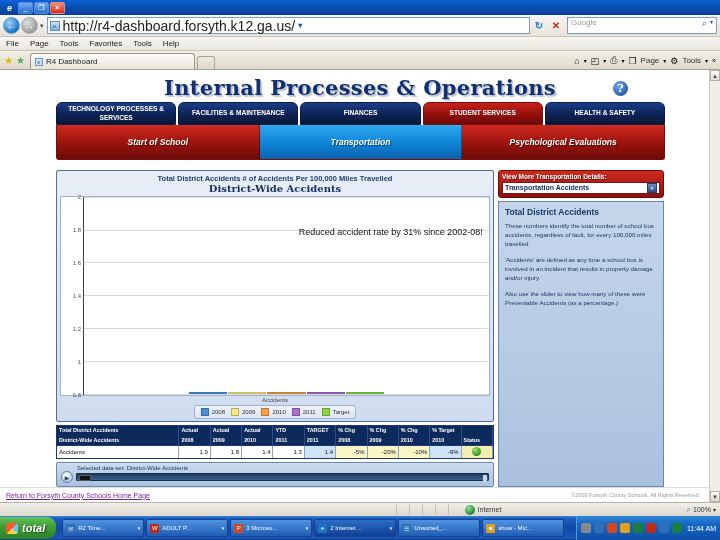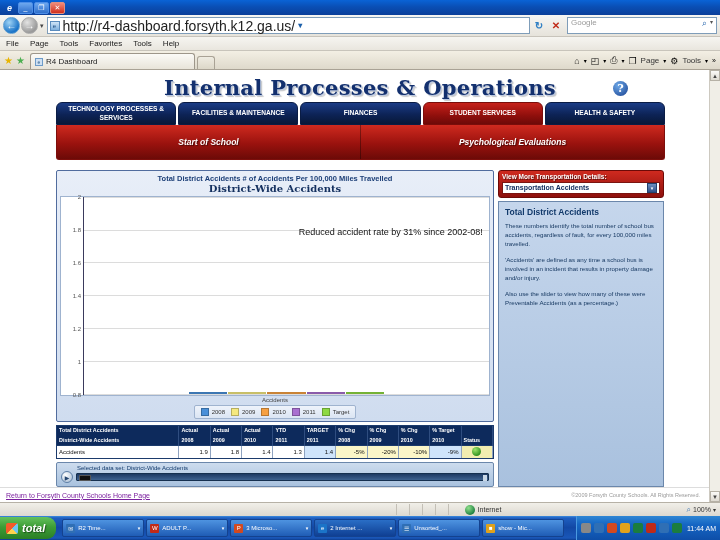--- a/index.html
+++ b/index.html
@@ -305,20 +305,21 @@
     <div class="navtabs">
       <div class="ntab">TECHNOLOGY PROCESSES &amp; SERVICES</div>
       <div class="ntab">FACILITIES &amp; MAINTENANCE</div>
       <div class="ntab">FINANCES</div>
       <div class="ntab active">STUDENT SERVICES</div>
       <div class="ntab">HEALTH &amp; SAFETY</div>
     </div>
 
     <div class="subnav">
       <div class="snitem">Start of School</div>
+      <div class="snitem active">Transportation</div>
       <div class="snitem">Psychological Evaluations</div>
     </div>
 
     <div class="dash">
 
       <div class="leftcol">
         <div class="chartbox">
           <div class="ch-sub">Total District Accidents   # of Accidents Per 100,000 Miles Travelled</div>
           <div class="ch-title">District-Wide Accidents</div>
           <div class="plotwrap">

